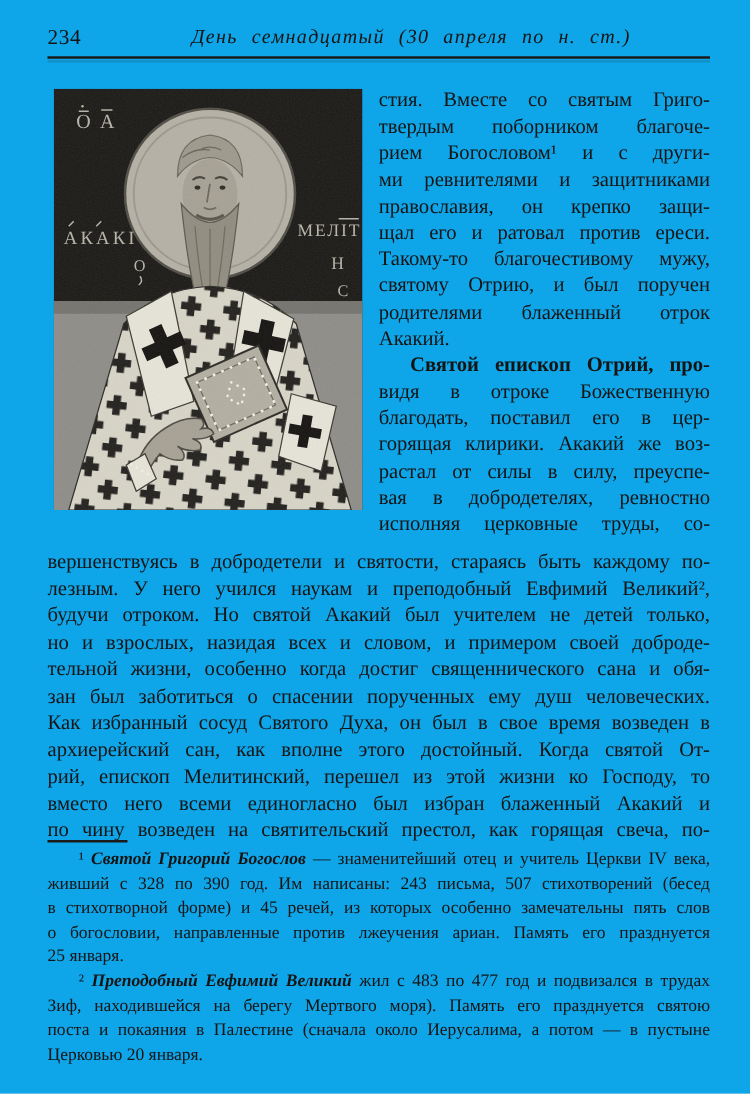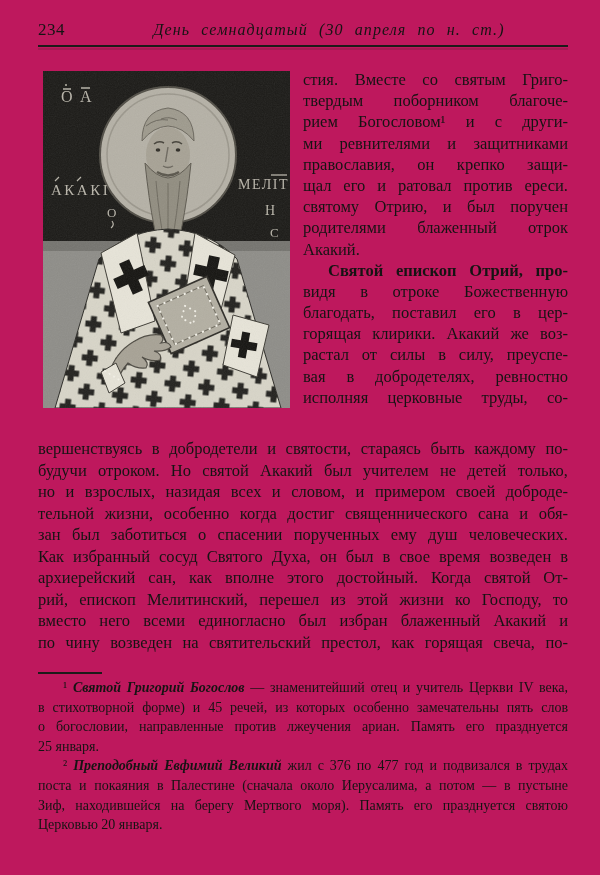--- a/index.html
+++ b/index.html
@@ -1,18 +1,18 @@
 <!DOCTYPE html>
 <html><head>
 <meta charset="utf-8">
 <style>
   html,body { margin:0; padding:0; background:#e8e8e6; }
   .page {
     position:relative; width:600px; height:875px; margin:0 auto;
-    background:#be185d; color:#151413; overflow:hidden;
+    background:#0ea5e9; color:#151413; overflow:hidden;
     font-family:"Liberation Serif","DejaVu Serif",serif;
   }
   .pageno { position:absolute; left:38px; top:20px; font-size:17px; letter-spacing:.5px; }
   .header {
     position:absolute; left:90px; right:32px; top:21px; text-align:center;
     font-style:italic; font-size:16px; word-spacing:6px; letter-spacing:1.1px; white-space:nowrap;
   }
   .rule { position:absolute; left:38px; top:45px; width:530px; height:2px;
           background:#1c1b19; box-shadow:0 3px 0 rgba(30,28,25,.14); }
   .icon-wrap { position:absolute; left:43px; top:71px; width:247px; height:337px; }
@@ -118,35 +118,37 @@
   </div>
 
   <div class="col">
 
   <div class="jline">стия. Вместе со святым Григо-</div>
       <div class="jline">твердым поборником благоче-</div>
       <div class="jline">рием Богословом¹ и с други-</div>
       <div class="jline">ми ревнителями и защитниками</div>
       <div class="jline">православия, он крепко защи-</div>
       <div class="jline">щал его и ратовал против ереси.</div>
+      <div class="jline">Такому-то благочестивому мужу,</div>
       <div class="jline">святому Отрию, и был поручен</div>
       <div class="jline">родителями блаженный отрок</div>
       <div class="jline last">Акакий.</div>
       <div class="jline indent">Святой епископ Отрий, про-</div>
       <div class="jline">видя в отроке Божественную</div>
       <div class="jline">благодать, поставил его в цер-</div>
       <div class="jline">горящая клирики. Акакий же воз-</div>
       <div class="jline">растал от силы в силу, преуспе-</div>
       <div class="jline">вая в добродетелях, ревностно</div>
       <div class="jline">исполняя церковные труды, со-</div>
     </div>
 
   <div class="full">
 
   <div class="jline">вершенствуясь в добродетели и святости, стараясь быть каждому по-</div>
+      <div class="jline">лезным. У него учился наукам и преподобный Евфимий Великий²,</div>
       <div class="jline">будучи отроком. Но святой Акакий был учителем не детей только,</div>
       <div class="jline">но и взрослых, назидая всех и словом, и примером своей доброде-</div>
       <div class="jline">тельной жизни, особенно когда достиг священнического сана и обя-</div>
       <div class="jline">зан был заботиться о спасении порученных ему душ человеческих.</div>
       <div class="jline">Как избранный сосуд Святого Духа, он был в свое время возведен в</div>
       <div class="jline">архиерейский сан, как вполне этого достойный. Когда святой От-</div>
       <div class="jline">рий, епископ Мелитинский, перешел из этой жизни ко Господу, то</div>
       <div class="jline">вместо него всеми единогласно был избран блаженный Акакий и</div>
       <div class="jline">по чину возведен на святительский престол, как горящая свеча, по-</div>
     </div>
@@ -155,34 +157,35 @@
   <div class="fns">
 
     <div>
       <div class="jline fn-first">
         <span>¹</span>
         <span class="fn-name">Святой Григорий Богослов</span>
         <span>— знаменитейший отец и учитель Церкви IV века,</span>
       </div>
       <div>
 
+      <div class="jline">живший с 328 по 390 год. Им написаны: 243 письма, 507 стихотворений (бесед</div>
           <div class="jline">в стихотворной форме) и 45 речей, из которых особенно замечательны пять слов</div>
           <div class="jline">о богословии, направленные против лжеучения ариан. Память его празднуется</div>
           <div class="jline last">25 января.</div>
         </div>
     </div>
 
     <div>
       <div class="jline fn-first">
         <span>²</span>
         <span class="fn-name">Преподобный Евфимий Великий</span>
-        <span>жил с 376 по 477 год и подвизался в трудах</span>
+        <span>жил с 483 по 477 год и подвизался в трудах</span>
       </div>
       <div>
 
-      <div class="jline">поста и покаяния в Палестине (сначала около Иерусалима, а потом — в пустыне</div>
-          <div class="jline">Зиф, находившейся на берегу Мертвого моря). Память его празднуется святою</div>
+      <div class="jline">Зиф, находившейся на берегу Мертвого моря). Память его празднуется святою</div>
+          <div class="jline">поста и покаяния в Палестине (сначала около Иерусалима, а потом — в пустыне</div>
           <div class="jline last">Церковью 20 января.</div>
         </div>
     </div>
 
   </div>
 </div>
 
 </body></html>

